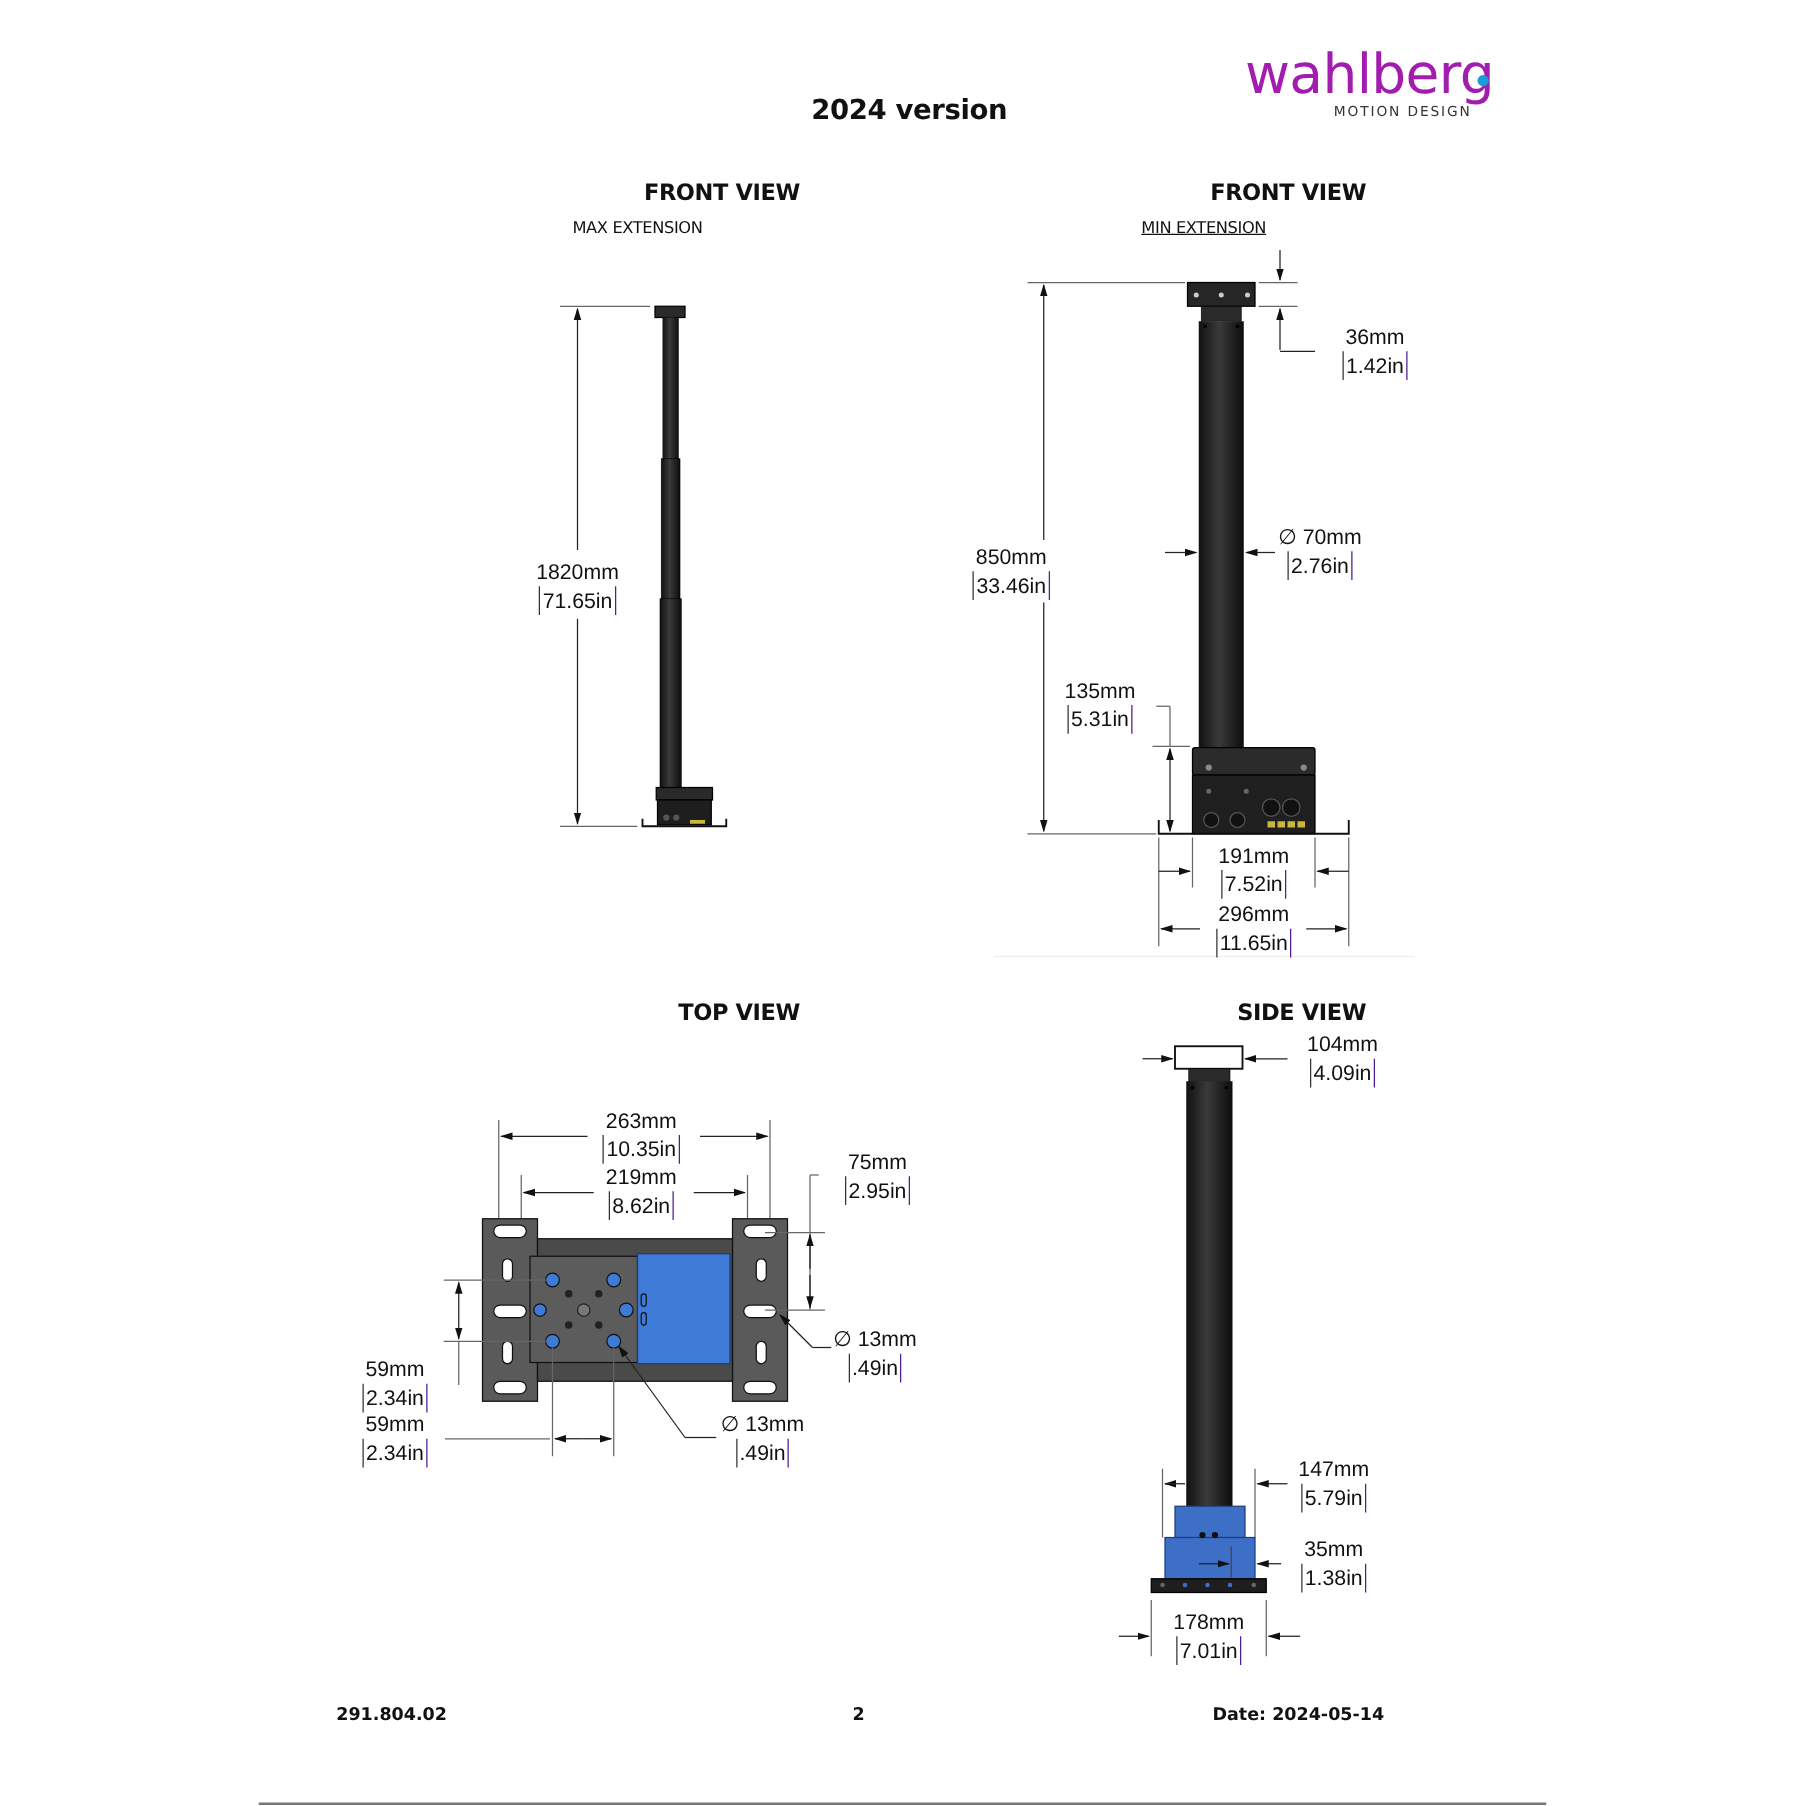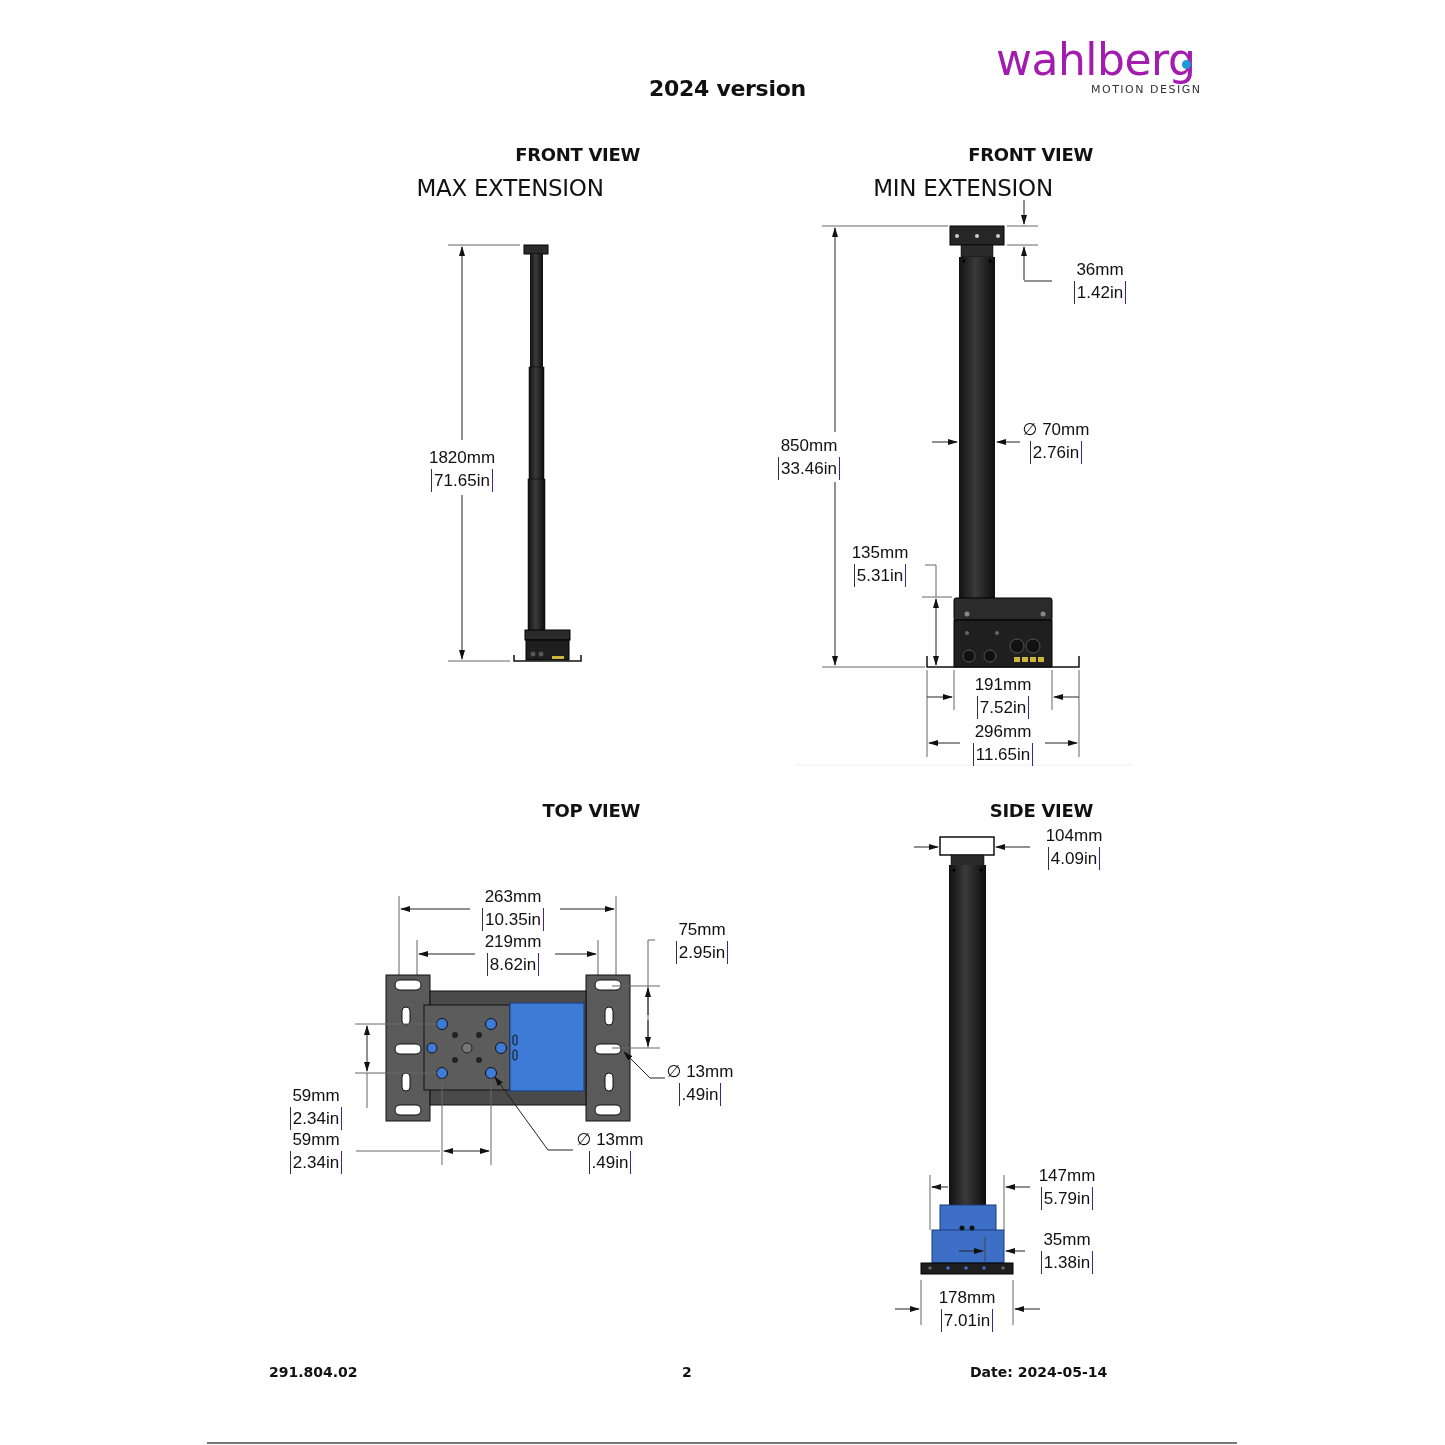--- a/index.html
+++ b/index.html
@@ -1,42 +1,42 @@
 <!DOCTYPE html>
 <html><head>
 <meta charset="utf-8">
 <style>
   html, body { margin: 0; padding: 0; background: #ffffff; }
   body { width: 1445px; height: 1445px; position: relative; overflow: hidden; font-family: "Liberation Sans", sans-serif; color: #111; }
   .abs { position: absolute; }
   .title { font-family: "DejaVu Sans", sans-serif; font-weight: bold; font-size: 22px; letter-spacing: -0.3px; }
   .view-title { font-family: "DejaVu Sans", sans-serif; font-weight: bold; font-size: 18px; text-align: right; width: 260px; letter-spacing: -0.3px; }
-  .view-sub { font-family: "DejaVu Sans", sans-serif; font-size: 23px; text-align: center; width: 260px; letter-spacing: -0.3px; }
+  .view-sub { font-family: "DejaVu Sans", sans-serif; font-size: 13px; text-align: center; width: 260px; letter-spacing: -0.3px; }
   .dim { font-family: "Liberation Sans", sans-serif; font-size: 17px; line-height: 23px; text-align: center; white-space: nowrap; }
   .dim .in { display: inline-block; border-left: 1px solid #333; border-right: 1px solid #4c1d95; padding: 0 2px; }
   .logo-main { font-family: "DejaVu Sans", sans-serif; font-size: 44px; letter-spacing: -0.5px; color: #a21caf; }
-  .logo-sub { font-family: "DejaVu Sans", sans-serif; font-size: 11px; letter-spacing: 1.5px; color: #333; margin-left: 24px; }
+  .logo-sub { font-family: "DejaVu Sans", sans-serif; font-size: 11px; letter-spacing: 1.5px; color: #333; }
   .footer { font-family: "DejaVu Sans", sans-serif; font-size: 14px; font-weight: bold; }
   svg { position: absolute; left: 0; top: 0; }
 </style>
 </head>
 <body>
 
 <div class="abs title" style="left:649px; top:76px;">2024 version</div>
 
 <div class="abs" style="left:996px; top:34px; width:210px; height:70px;">
   <div class="logo-main" style="position:absolute; left:0; top:0;">wahlberg</div>
   <div class="abs" style="left:186px; top:26px; width:9px; height:9px; border-radius:50%; background:#1a9ad6;"></div>
   <div class="logo-sub" style="position:absolute; left:71px; top:49px;">MOTION DESIGN</div>
 </div>
 
 <div class="abs view-title" style="left:380px; top:144px;">FRONT VIEW</div>
 <div class="abs view-sub" style="left:380px; top:175px;">MAX EXTENSION</div>
 <div class="abs view-title" style="left:833px; top:144px;">FRONT VIEW</div>
-<div class="abs view-sub" style="left:833px; top:175px;">MIN EXTENSION</div>
+<div class="abs view-sub" style="left:833px; top:175px;text-decoration:underline;">MIN EXTENSION</div>
 <div class="abs view-title" style="left:380px; top:800px;">TOP VIEW</div>
 <div class="abs view-title" style="left:833px; top:800px;">SIDE VIEW</div>
 
 <svg width="1445" height="1445" viewBox="0 0 1445 1445">
   <defs>
     <marker id="ar" markerWidth="10" markerHeight="8" refX="9" refY="4" orient="auto" markerUnits="userSpaceOnUse">
       <path d="M0,1 L10,4 L0,7 Z" fill="#111"></path>
     </marker>
     <linearGradient id="tube" x1="0" x2="1" y1="0" y2="0">
       <stop offset="0" stop-color="#111"></stop>

